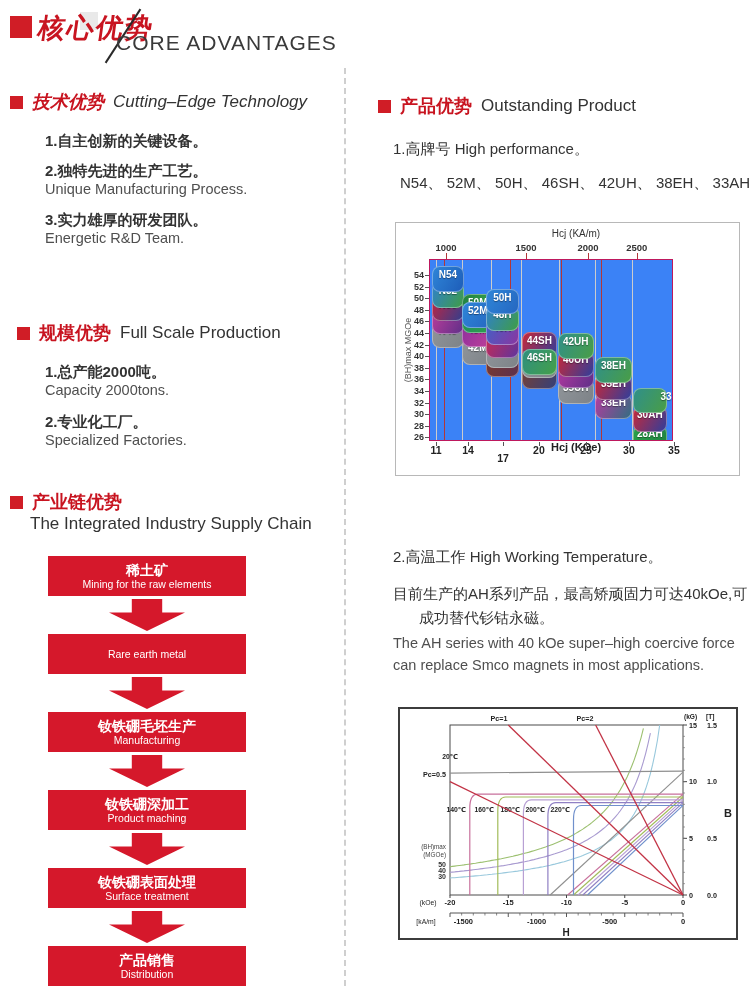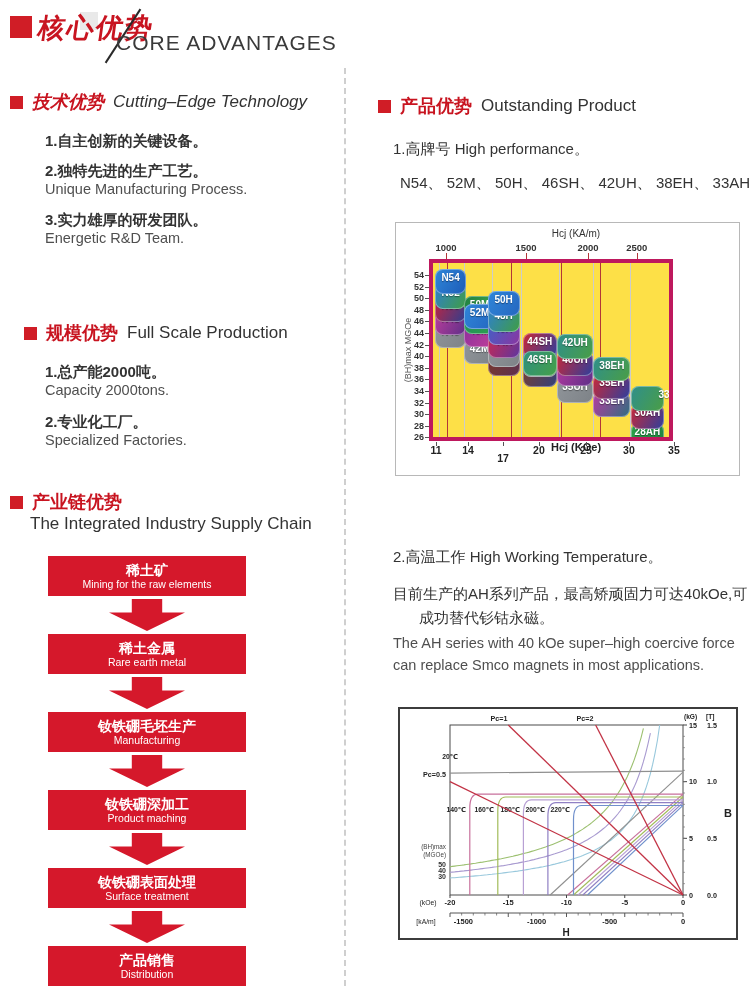--- a/index.html
+++ b/index.html
@@ -37,21 +37,21 @@
     clip-path:polygon(30% 0,70% 0,70% 42%,100% 42%,50% 100%,0 42%,30% 42%);}
 
   
   .rp{position:absolute;white-space:nowrap;}
 
   
   .chart1{position:absolute;left:395px;top:222px;width:345px;height:254px;border:1px solid #b8b8b8;background:#fff;}
   .c1-toplabel{position:absolute;left:33px;top:5px;width:294px;text-align:center;font-size:10px;color:#333;}
   .c1-botlabel{position:absolute;left:33px;top:218px;width:294px;text-align:center;font-size:11px;font-weight:bold;color:#222;}
   .c1-ytitle{position:absolute;left:-47px;top:121px;width:120px;height:12px;text-align:center;font-size:9px;color:#555;transform:rotate(-90deg);}
-  #c1plot{position:absolute;left:33px;top:36px;width:244px;height:182px;border:4px solid #be185d;overflow:hidden;background:#fde047;}
+  #c1plot{position:absolute;left:33px;top:36px;width:244px;height:182px;border:1px solid #be185d;overflow:hidden;background:#3b82f6;}
   .c1-grid{position:absolute;top:0;width:1px;height:100%;background:#ccc;}
   .c1-red{position:absolute;top:0;width:1px;height:100%;background:#b23737;}
   .c1-block{position:absolute;border-radius:8px;color:#fff;font-size:10px;font-weight:bold;text-align:center;padding-top:3px;text-shadow:0 1px 1px rgba(0,0,0,.4);box-shadow:inset 0 0 0 1px rgba(255,255,255,.35);}
   .c1-ticklabel-top{position:absolute;width:32px;text-align:center;font-size:9.5px;font-weight:bold;color:#333;}
   .c1-ticklabel-bot{position:absolute;width:24px;text-align:center;font-size:10.5px;font-weight:bold;color:#222;}
   .c1-ylab{position:absolute;width:24px;text-align:right;font-size:9px;font-weight:bold;color:#333;}
   .c1-tickmark{position:absolute;background:#b23737;}
   .c1-tickmark.gray{background:#555;}
 
   
@@ -82,21 +82,21 @@
     <div class="item">
       <div class="cn">2.独特先进的生产工艺。</div>
       <div class="en">Unique Manufacturing Process.</div>
     </div>
     <div class="item">
       <div class="cn">3.实力雄厚的研发团队。</div>
       <div class="en">Energetic R&amp;D Team.</div>
     </div>
   </div>
 
-  <div class="sech" style="left:24px;top:321px;">
+  <div class="sech" style="left:17px;top:321px;">
     <span class="sq"></span>
     <span class="cn">规模优势</span>
     <span class="en">Full Scale Production</span>
   </div>
   <div class="items" style="left:45px;top:362px;">
     <div class="item">
       <div class="cn">1.总产能2000吨。</div>
       <div class="en">Capacity 2000tons.</div>
     </div>
     <div class="item" style="margin-top:12px;">
@@ -111,21 +111,20 @@
   </div>
   <div class="sech-sub" style="left:30px;top:514px;">The Integrated Industry Supply Chain</div>
 
   <div class="flow">
     <div class="fbar">
       <div class="fcn">稀土矿</div>
       <div class="fen">Mining for the raw elements</div>
     </div>
     <div class="farrow"></div>
     <div class="fbar">
-      <div class="fcn">稀土金属</div>
       <div class="fen">Rare earth metal</div>
     </div>
     <div class="farrow"></div>
     <div class="fbar">
       <div class="fcn">钕铁硼毛坯生产</div>
       <div class="fen">Manufacturing</div>
     </div>
     <div class="farrow"></div>
     <div class="fbar">
       <div class="fcn">钕铁硼深加工</div>

